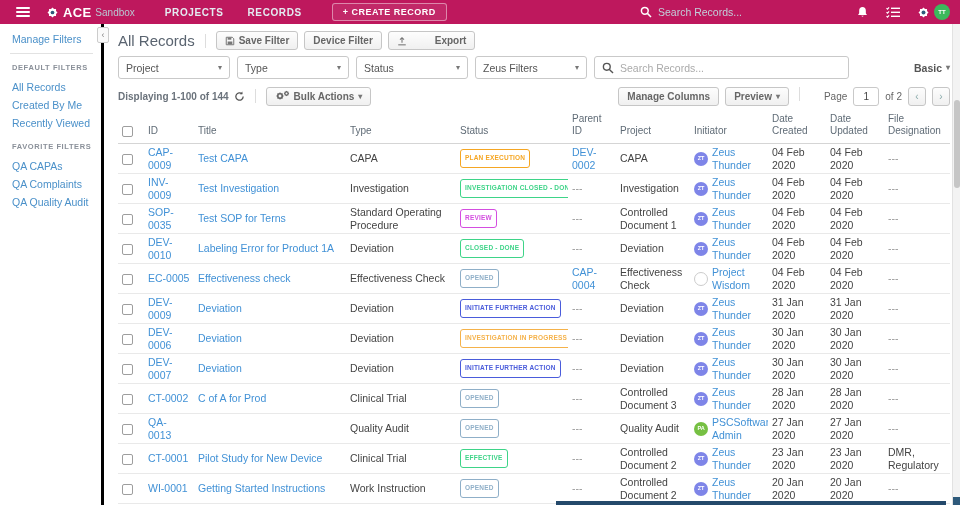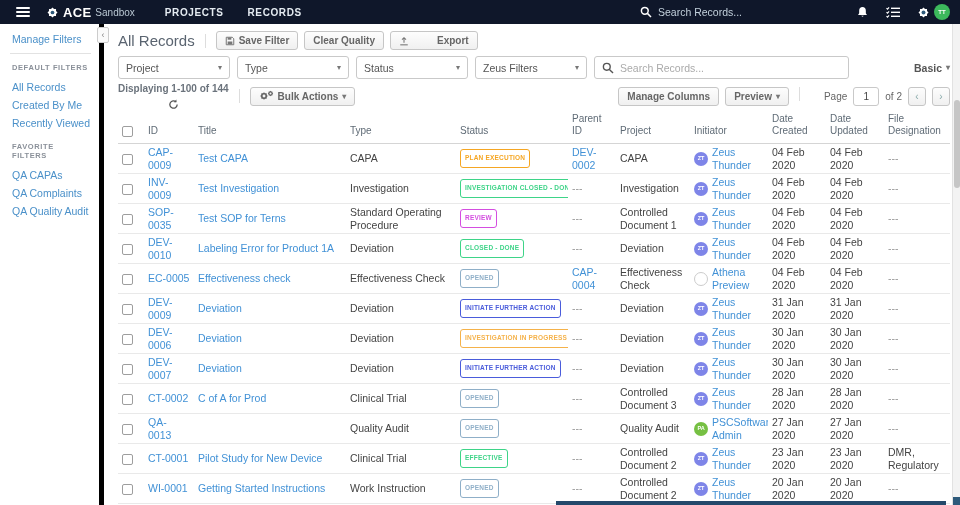--- a/index.html
+++ b/index.html
@@ -1,21 +1,21 @@
 <!DOCTYPE html>
 <html><head>
 <meta charset="utf-8">
 <style>
   * { margin:0; padding:0; box-sizing:border-box; }
   html,body { width:960px; height:505px; overflow:hidden; background:#fff;
     font-family:"Liberation Sans", sans-serif; }
   a { text-decoration:none; cursor:pointer; }
 
   
-  .topnav { height:24px; background:#0f172a; display:flex; align-items:center;
+  .topnav { height:24px; background:#be185d; display:flex; align-items:center;
     padding:0 10px; color:#fff; }
   .hamburger { width:14px; height:10px; display:flex; flex-direction:column;
     justify-content:space-between; margin:0 16px 0 6px; cursor:pointer; }
   .hamburger i { display:block; height:2px; background:#fff; border-radius:1px; }
   .brand { display:flex; align-items:center; gap:4px; margin-right:30px; }
   .brand-bold { font-size:13px; font-weight:bold; letter-spacing:0.3px; }
   .brand-light { font-size:10px; font-weight:normal; color:#b9c7d2; }
   .tn-link { color:#e4ebf1; font-size:10px; font-weight:bold; letter-spacing:0.6px;
     margin-right:24px; }
   .create-btn { background:rgba(255,255,255,0.07); border:1px solid rgba(255,255,255,0.45);
@@ -26,21 +26,21 @@
     font-size:10.5px; width:150px; font-family:inherit; }
   .tn-search input::placeholder { color:#c2d0db; }
   .tn-icons { display:flex; align-items:center; gap:17px; margin:0 4px 0 26px; }
   .tn-icons .icn { cursor:pointer; display:flex; }
   .user-avatar { width:16px; height:16px; border-radius:50%; background:#3cb95c;
     color:#fff; font-size:6px; font-weight:bold; display:flex; align-items:center;
     justify-content:center; cursor:pointer; }
 
   
   .layout { display:flex; height:481px; position:relative; }
-  .sidebar { width:104px; border-right:5px solid #000000; padding:9px 8px 0 12px; }
+  .sidebar { width:104px; border-right:3px solid #000000; padding:9px 8px 0 12px; }
   .sb-manage { display:block; color:#4a90c9; font-size:10.5px; margin-bottom:8px; }
   .sb-divider { border-top:1px solid #e2e2e2; margin:0 0 9px -2px; }
   .sb-heading { color:#8a9099; font-size:7.5px; font-weight:bold; letter-spacing:0.6px;
     margin:10px 0 6px; }
   .sb-heading:first-child { margin-top:0; }
   .sb-link { display:block; color:#4a90c9; font-size:10.5px; line-height:18px; }
   .collapse-btn { position:absolute; left:97px; top:3px; width:12px; height:16px;
     background:#fafafa; border:1px solid #ccc; border-radius:2px; color:#888;
     font-size:9px; line-height:14px; text-align:center; cursor:pointer; z-index:3; }
 
@@ -68,21 +68,21 @@
     border:1px solid #c9c9c9; border-radius:3px; background:#fff; padding:0 7px; }
   .searchbox input { border:none; outline:none; font-size:10.5px; color:#444;
     width:200px; font-family:inherit; }
   .searchbox input::placeholder { color:#aaa; }
   .basic-dd { margin-left:auto; font-size:10.5px; color:#555; font-weight:bold;
     display:flex; align-items:center; gap:4px; cursor:pointer; }
 
   
   .info-row { display:flex; align-items:center; margin-top:6px; height:22px;
     font-size:10px; color:#666; }
-  .displaying { display:flex; align-items:center; gap:5px; font-weight:bold; color:#6b737c;flex-direction:column; }
+  .displaying { display:flex; align-items:center; gap:5px; font-weight:bold; color:#6b737c; }
   .gear-pair { display:flex; }
   .pager { display:flex; align-items:center; gap:6px; margin-left:14px; }
   .page-input { width:26px; height:19px; border:1px solid #c9c9c9; border-radius:3px;
     text-align:center; font-size:10px; color:#444; font-family:inherit; }
   .page-btn { width:18px; height:19px; background:linear-gradient(#fdfdfd,#f0f0f0);
     border:1px solid #c6c6c6; border-radius:3px; color:#8aa; font-size:10px;
     line-height:17px; text-align:center; cursor:pointer; }
   .right-tools { display:flex; margin-left:auto; }
 
   
@@ -133,20 +133,21 @@
           <circle cx="7" cy="7" r="2" fill="#2e5a7b"></circle>
         </svg>
     </span>
     <span class="brand-bold">ACE</span>
     <span class="brand-light">Sandbox</span>
   </div>
   <nav style="display:flex;">
       <a class="tn-link">PROJECTS</a>
       <a class="tn-link">RECORDS</a>
     </nav>
+  <button class="create-btn">+ CREATE RECORD</button>
   <div class="tn-search">
     <span>
       <svg width="12" height="12" viewBox="0 0 12 12">
           <circle cx="4.8" cy="4.8" r="3.4" fill="none" stroke="#fff" stroke-width="1.5"></circle>
           <line x1="7.4" y1="7.4" x2="11" y2="11" stroke="#fff" stroke-width="1.5"></line>
         </svg>
     </span>
     <input type="text" placeholder="Search Records..." style="">
   </div>
   <div class="tn-icons">
@@ -204,21 +205,21 @@
         <span>
           <svg width="10" height="10" viewBox="0 0 12 12">
               <path d="M1.5 1.5h7.2l1.8 1.8v7.2H1.5z" fill="none" stroke="#777" stroke-width="1.2"></path>
               <rect x="3.2" y="6.6" width="5.6" height="3.4" fill="#777"></rect>
               <rect x="3.2" y="1.9" width="4.4" height="2.5" fill="#777"></rect>
             </svg>
         </span>
         <span>Save Filter</span>
       </button>
       <button class="btn">
-        <span>Clear Quality</span>
+        <span>Device Filter</span>
       </button>
       <button class="btn export-btn">
         <span>
           <svg width="10" height="10" viewBox="0 0 12 12">
               <path d="M6 8.2V2.2M3.6 4.4L6 2l2.4 2.4" stroke="#777" fill="none" stroke-width="1.3"></path>
               <path d="M1.5 10.6h9" stroke="#777" stroke-width="1.3"></path>
             </svg>
         </span>
         <span>Export</span>
       </button>
@@ -410,21 +411,21 @@
             <td><span class="checkbox"></span></td>
             <td><a class="link">EC-0005</a></td>
             <td><a class="link">Effectiveness check</a></td>
             <td>Effectiveness Check</td>
             <td><span class="badge" style="color: rgb(143, 175, 200);">OPENED</span></td>
             <td><a class="link">CAP-0004</a></td>
             <td>Effectiveness Check</td>
             <td>
               <span class="init-wrap">
                 <span class="avatar avatar-empty" style="background: rgb(255, 255, 255);"></span>
-                <a class="link">Athena Preview</a>
+                <a class="link">Project Wisdom</a>
               </span>
             </td>
             <td>04 Feb 2020</td>
             <td>04 Feb 2020</td>
             <td class="muted">---</td>
           </tr>
           <tr>
             <td><span class="checkbox"></span></td>
             <td><a class="link">DEV-0009</a></td>
             <td><a class="link">Deviation</a></td>

